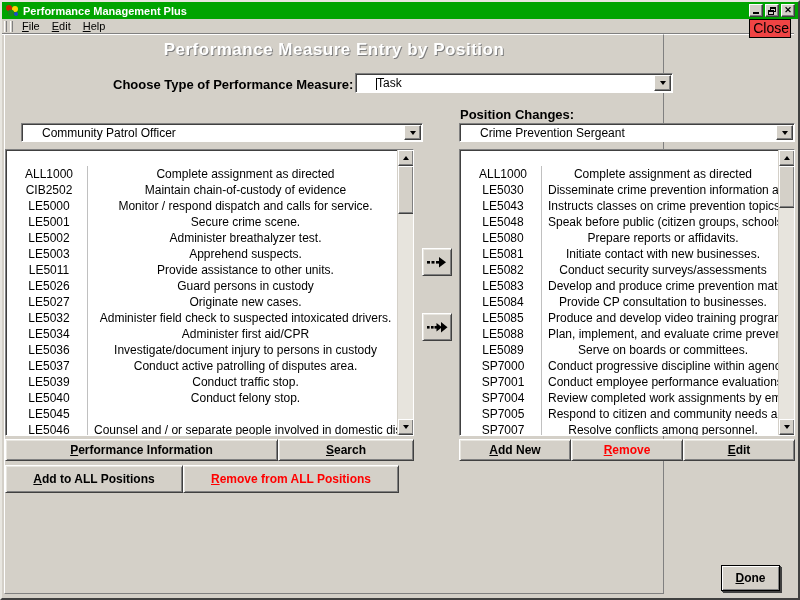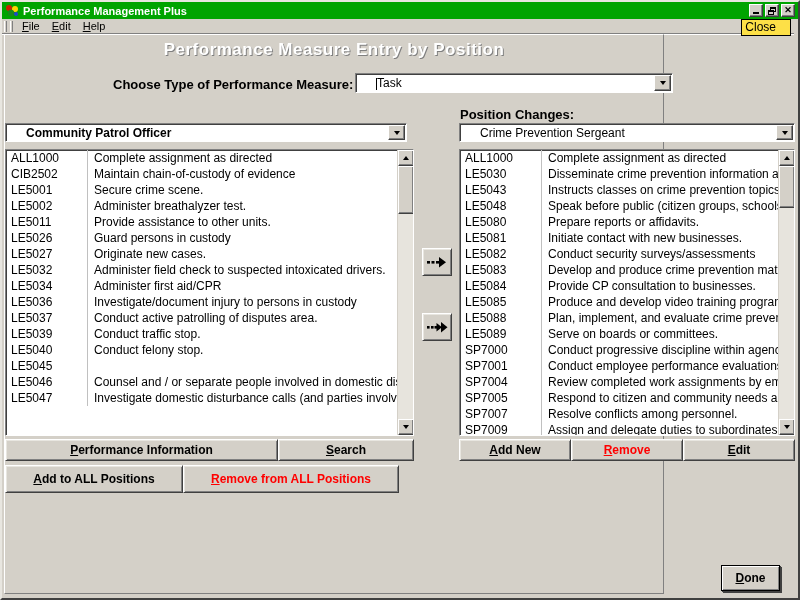--- a/index.html
+++ b/index.html
@@ -28,22 +28,22 @@
     font-size:8px; font-weight:bold; color:#000; line-height:10px;
   }
   .cap-btn.close-b { display:flex; align-items:center; }
   .min-glyph { width:6px; height:2px; background:#000; margin-bottom:2px; }
   .restore-glyph { position:relative; width:8px; height:8px; margin-bottom:1px; }
   .restore-glyph .r1 { position:absolute; right:0; top:0; width:6px; height:5px; border:1px solid #000; border-top-width:2px; }
   .restore-glyph .r2 { position:absolute; left:0; bottom:0; width:6px; height:5px; border:1px solid #000; border-top-width:2px; background:#d4d0c8; }
   .x-glyph { font-size:9px; font-weight:bold; line-height:11px; }
   .tooltip {
     position:absolute; right:7px; top:17px;
-    background:#fde047; border:1px solid #000;
-    font-size:12px; padding:0 14px 1px 3px; color:#000; z-index:50;
+    background:#ef4444; border:1px solid #000;
+    font-size:14px; padding:0 1px 1px 3px; color:#000; z-index:50;
   }
   
   .menubar {
     position:absolute; left:0; top:17px; right:4px; height:15px;
     background:#d4d0c8; display:flex; align-items:center;
     border-bottom:1px solid #808080; box-shadow:0 1px 0 #ffffff;
   }
   .menu-grip {
     width:3px; height:11px; margin:0 3px 0 2px;
     border-left:1px solid #ffffff; border-right:1px solid #808080;
@@ -79,21 +79,21 @@
     display:flex; align-items:center; justify-content:center;
   }
   .down-tri { width:0; height:0; border-left:3px solid transparent; border-right:3px solid transparent; border-top:4px solid #000; }
   
   .listbox {
     position:absolute; background:#ffffff;
     border:1px solid; border-color:#808080 #ffffff #ffffff #808080;
     box-shadow: inset 1px 1px 0 #404040;
     display:flex; overflow:hidden;
   }
-  .rows { flex:1; overflow:hidden; padding-top:0; }
+  .rows { flex:1; overflow:hidden; padding-top:16px;text-align:center; }
   .lrow { height:16px; line-height:16px; display:flex; font-size:12px; white-space:nowrap; }
   .lcode { width:82px; padding-left:5px; border-right:1px solid #c0c0c0; flex:none; overflow:hidden; }
   .ldesc { padding-left:6px; overflow:hidden; flex:1; }
   
   .vscroll { width:16px; flex:none; background:#e7e4dd; display:flex; flex-direction:column; border-left:1px solid #d4d0c8; }
   .sb-btn {
     width:16px; height:16px; background:#d4d0c8; flex:none;
     border:1px solid; border-color:#ffffff #404040 #404040 #ffffff;
     box-shadow: inset -1px -1px 0 #808080;
     display:flex; align-items:center; justify-content:center;
@@ -175,43 +175,51 @@
 
   <div class="field-label" style="left:108px; top:42px; font-size:13px;">Choose Type of Performance Measure:</div>
   <div class="combo" style="left:350px; top:38px; width:318px;">
     <span class="combo-text"><span class="caret"></span><span>Task</span></span>
     <div class="combo-btn">
         <div class="down-tri"></div>
       </div>
   </div>
 
   <div class="field-label" style="left:3px; top:72px; font-size:13px;margin-top:40px;">Position Lookup:</div>
-  <div class="combo" style="left:0px; top:88px; width:402px; height:19px;font-weight:bold;">
+  <div class="combo" style="left:16px; top:88px; width:402px; height:19px;">
     <span class="combo-text">Community Patrol Officer</span>
     <div class="combo-btn" style="height:15px;">
         <div class="down-tri"></div>
       </div>
   </div>
   <div class="listbox" style="left:0px; top:114px; width:409px; height:287px;">
     <div class="rows">
         <div class="lrow">
           <span class="lcode">ALL1000</span>
           <span class="ldesc">Complete assignment as directed</span>
         </div>
         <div class="lrow">
           <span class="lcode">CIB2502</span>
           <span class="ldesc">Maintain chain-of-custody of evidence</span>
         </div>
         <div class="lrow">
+          <span class="lcode">LE5000</span>
+          <span class="ldesc">Monitor / respond dispatch and calls for service.</span>
+        </div>
+        <div class="lrow">
           <span class="lcode">LE5001</span>
           <span class="ldesc">Secure crime scene.</span>
         </div>
         <div class="lrow">
           <span class="lcode">LE5002</span>
           <span class="ldesc">Administer breathalyzer test.</span>
+        </div>
+        <div class="lrow">
+          <span class="lcode">LE5003</span>
+          <span class="ldesc">Apprehend suspects.</span>
         </div>
         <div class="lrow">
           <span class="lcode">LE5011</span>
           <span class="ldesc">Provide assistance to other units.</span>
         </div>
         <div class="lrow">
           <span class="lcode">LE5026</span>
           <span class="ldesc">Guard persons in custody</span>
         </div>
         <div class="lrow">

